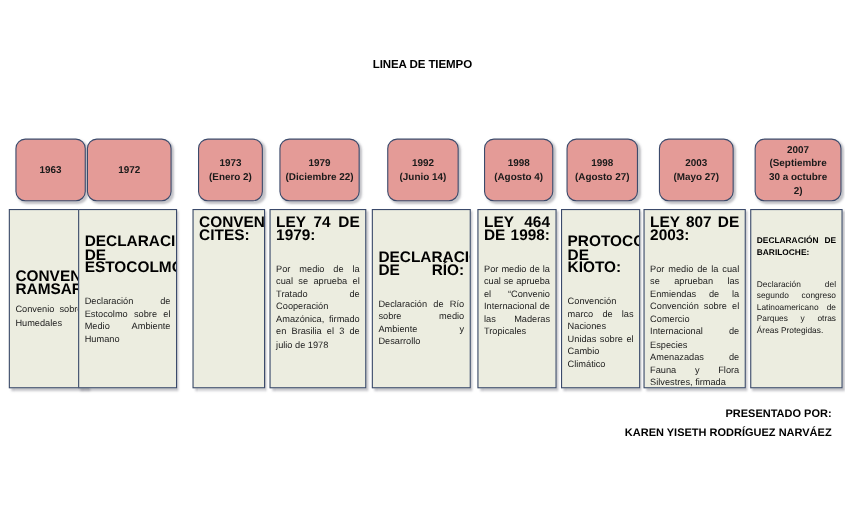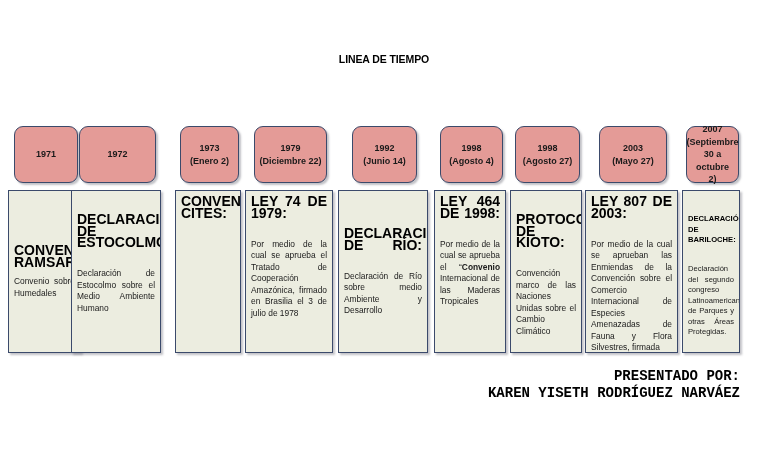--- a/index.html
+++ b/index.html
@@ -109,21 +109,21 @@
     display: inline-block;
     width: 100%;
   }
   .card-body {
     font-size: 8.4px;
     line-height: 11.5px;
     color: #1a1a1a;
     text-align: justify;
     margin: 0;
   }
-  .card-body b { font-weight: bold; }
+  .card-body b { font-weight: normal; }
 
   
   .card.valign-mid .card-inner {
     position: relative;
     top: 50%;
     transform: translateY(-50%);
   }
   .card.valign-upper .card-inner {
     position: relative;
     top: 18px;
@@ -135,43 +135,42 @@
 
   .card.small .card-title,
   .card.small .card-body {
     font-size: 7.6px;
     line-height: 10.5px;
   }
 
   
   .footer {
     position: absolute;
-    right: 28px;
+    right: 12px;
     top: 368px;
     text-align: right;
     font-weight: bold;
-    font-size: 14px;
+    font-size: 10px;
     line-height: 17px;
     color: #000;
-    font-family: Liberation Mono, monospace;
   }
   .footer div { display: block; }
 </style>
 </head>
 <body>
 
 <div class="title-block">
   <span class="title-line1">LINEA DE TIEMPO</span>
 </div>
 
 <div class="timeline">
 
   <div class="col" style="left:1px; width:73px;">
     <div class="date-chip" style="left:6px; right:3px;">
-      <span class="dline">1971</span>
+      <span class="dline">1963</span>
     </div>
     <div class="card valign-mid">
       <div class="card-inner">
         <p class="card-title">CONVENIO RAMSAR:</p>
         <p class="card-body">Convenio sobre Humedales</p>
       </div>
     </div>
   </div>
 
   <div class="col" style="left:64px; width:90px;">
@@ -256,21 +255,21 @@
       <span class="dline">(Mayo 27)</span>
     </div>
     <div class="card valign-top">
       <div class="card-inner">
         <p class="card-title spread">LEY 807 DE 2003:</p>
         <p class="card-body">Por medio de la cual se aprueban las Enmiendas de la Convención sobre el Comercio Internacional de Especies Amenazadas de Fauna y Flora Silvestres, firmada</p>
       </div>
     </div>
   </div>
 
-  <div class="col" style="left:675px; width:58px;">
+  <div class="col" style="left:675px; width:84px;">
     <div class="date-chip narrow" style="left:4px; right:1px;">
       <span class="dline">2007</span>
       <span class="dline">(Septiembre</span>
       <span class="dline">30 a octubre</span>
       <span class="dline">2)</span>
     </div>
     <div class="card small valign-upper">
       <div class="card-inner">
         <p class="card-title spread">DECLARACIÓN DE BARILOCHE:</p>
         <p class="card-body">Declaración del segundo congreso Latinoamericano de Parques y otras Áreas Protegidas.</p>

